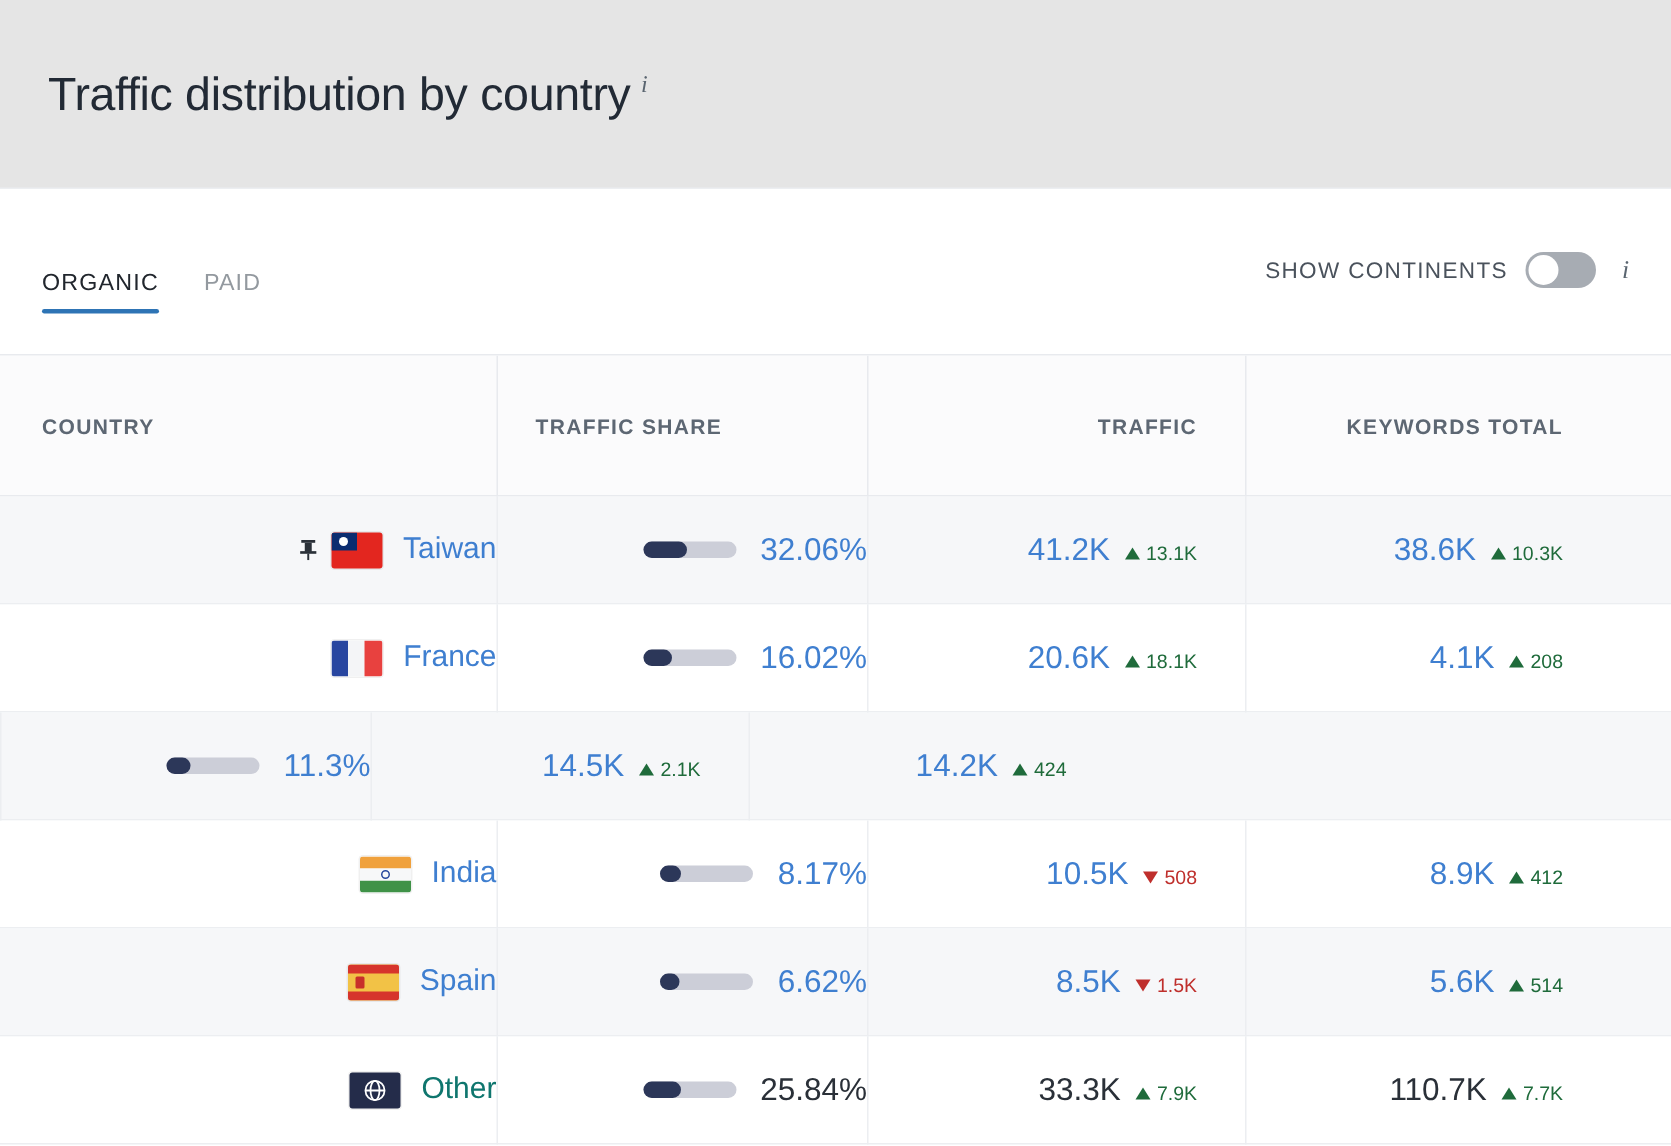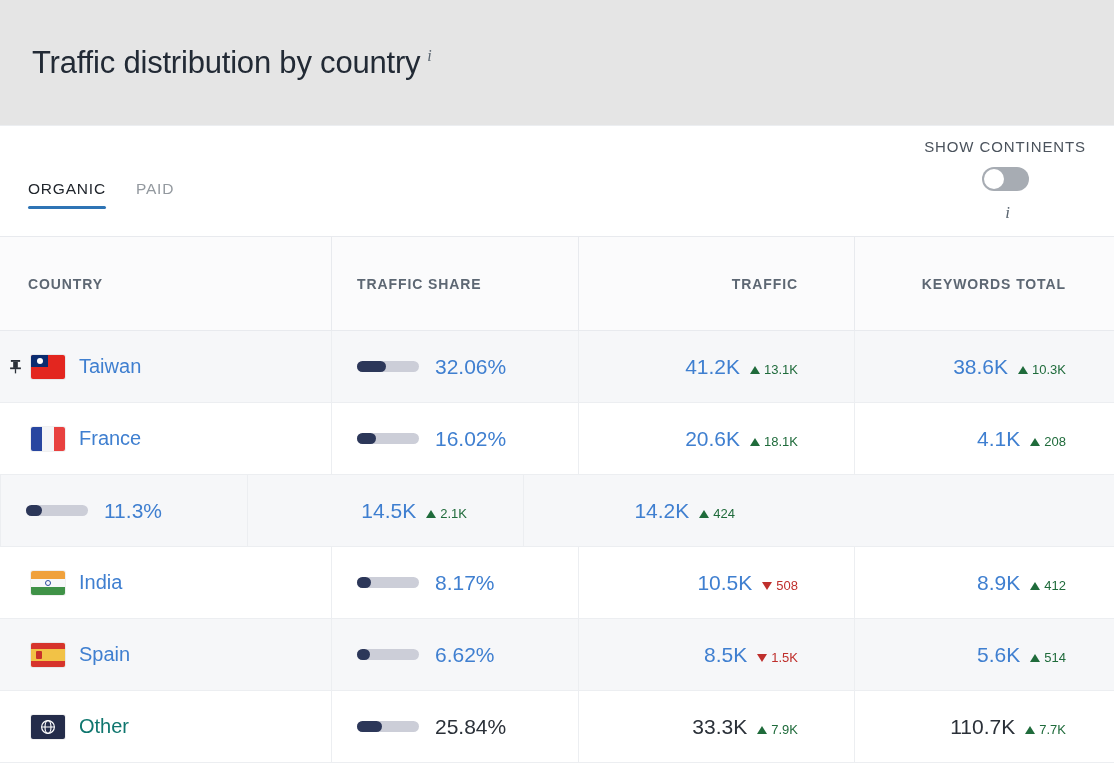--- a/index.html
+++ b/index.html
@@ -85,21 +85,20 @@
     background: #2e74b5;
     border-radius: 2px;
   }
 
   .toggle-group {
     margin-left: auto;
     display: flex;
     align-items: center;
     gap: 12px;
     padding-bottom: 2px;
-    flex-direction: column;
   }
   .toggle-label {
     font-size: 15px;
     letter-spacing: 0.9px;
     color: #4a525c;
   }
   .switch {
     width: 47px;
     height: 24px;
     border-radius: 12px;
@@ -140,39 +139,40 @@
     letter-spacing: 0.9px;
     color: #5d6773;
     height: 94px;
     display: flex;
     align-items: center;
   }
 
   .col-country  { width: 331px; padding-left: 28px; }
   .col-share    { width: 247px; padding-left: 25px; }
   .col-traffic  { width: 252px; padding-right: 32px; justify-content: flex-end; }
-  .col-keywords { width: 244px; padding-right: 32px; justify-content: flex-end; margin-left: 24px; }
+  .col-keywords { width: 244px; padding-right: 32px; justify-content: flex-end; }
 
   .thead .col-share,
   .thead .col-traffic,
   .thead .col-keywords { border-left: 1px solid #e8eaee; }
 
   .row {
     height: 72px;
     display: flex;
     align-items: center;
     border-bottom: 1px solid #eceef1;
   }
   .row.shade  { background: #f6f7f9; }
   .row.plain  { background: #ffffff; }
 
   .row .cell {
     height: 72px;
     display: flex;
     align-items: center;
+    justify-content: flex-end;
   }
   .row .col-share,
   .row .col-traffic,
   .row .col-keywords { border-left: 1px solid #eceef1; }
 
   
   .country-cell { gap: 0; }
   .pin-slot {
     width: 22px;
     display: flex;

